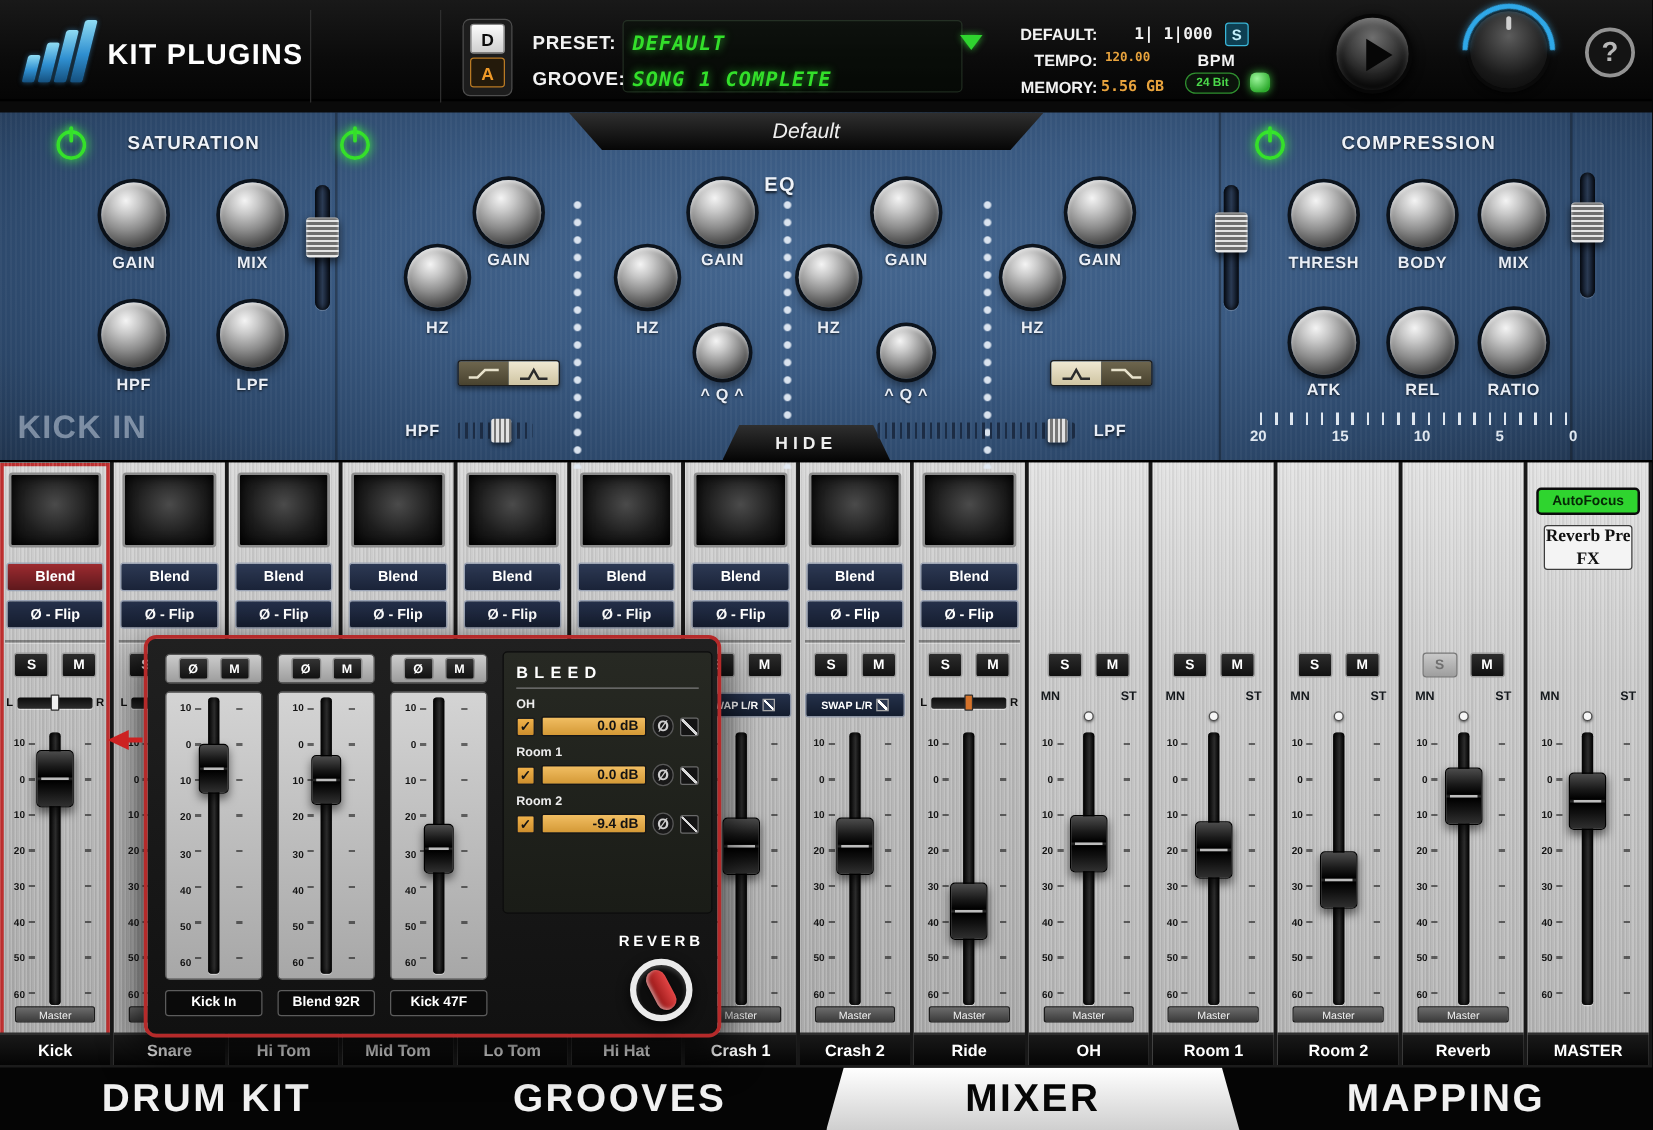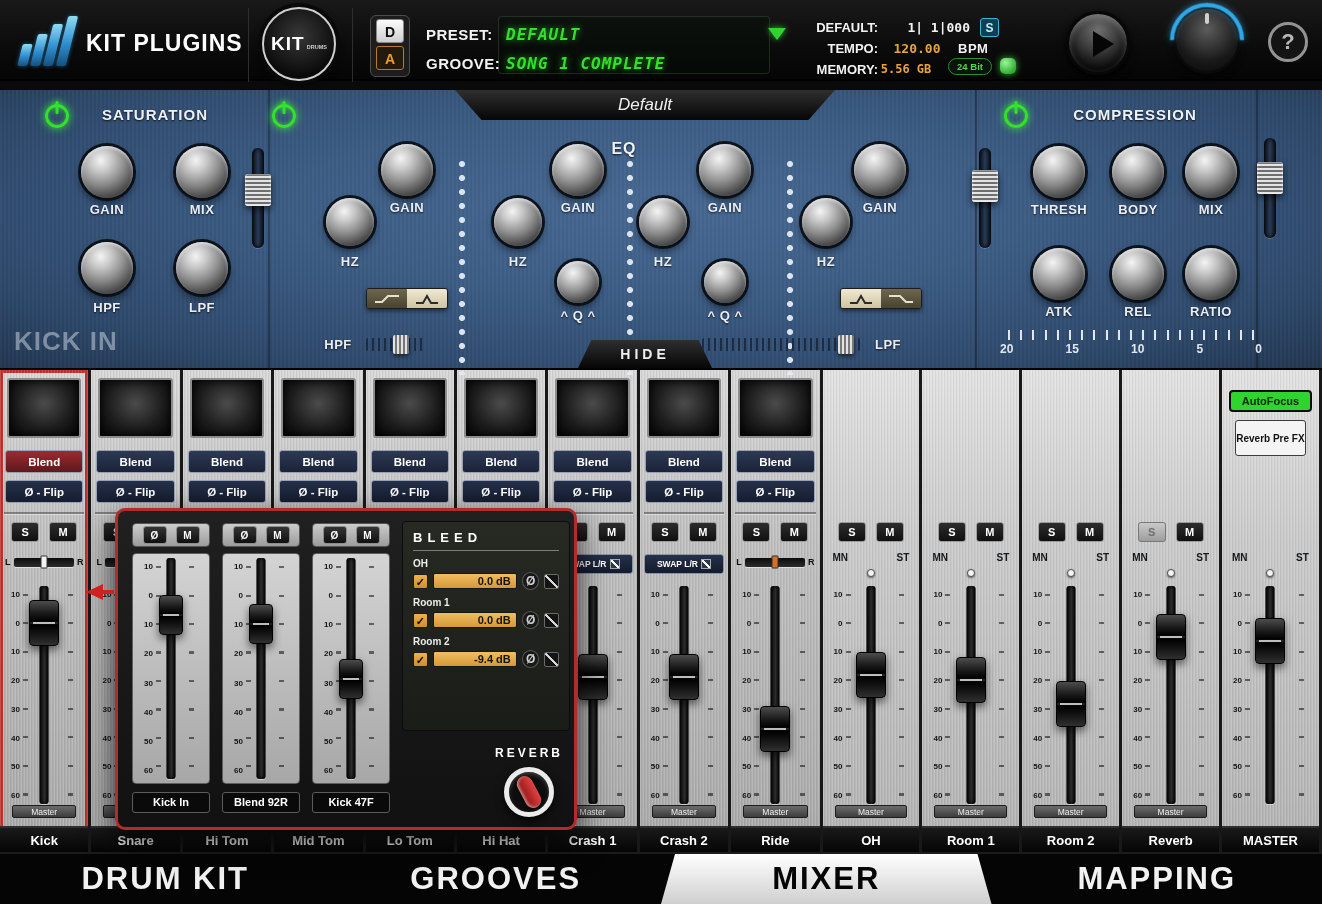--- a/index.html
+++ b/index.html
@@ -159,21 +159,21 @@
     background:linear-gradient(180deg,#4c4c4c 0%,#1a1a1a 28%,#000 46%,#2c2c2c 50%,#000 54%,#111 72%,#303030 100%); }
   .fader-cap::after { content:""; position:absolute; left:3px; right:3px; top:50%; height:2px; margin-top:-1px; background:#bdbdbd; }
   .route { position:absolute; left:12px; right:12px; bottom:34px; height:13px; border:1px solid #1c1c1c; border-radius:2px;
     background:linear-gradient(#6c6c6c,#3c3c3c); color:#f2f2f2; font-size:8.5px; line-height:12px; text-align:center; }
   .ch-name { position:absolute; left:0; right:0; bottom:0; height:26px; border-top:2px solid #2f2f2f;
     background:linear-gradient(#191919,#050505); color:#fff; font-size:13px; font-weight:bold;
     text-align:center; line-height:25px; }
   .af { position:absolute; left:7px; right:7px; top:20px; height:22px; background:#2fd42f; border:2px solid #0c0c0c;
     border-radius:4px; color:#062806; font-size:11px; font-weight:bold; font-family:inherit; }
   .prefx { position:absolute; left:13px; right:13px; top:50px; height:36px; background:#f4f4f4; border:1px solid #3c3c3c;
-    border-radius:3px; color:#111; font-size:10px; font-weight:bold; line-height:1.3; font-family:Liberation Sans, sans-serif;text-align:center; }
+    border-radius:3px; color:#111; font-size:14px; font-weight:bold; line-height:1.3; font-family:Liberation Serif, serif;text-align:center; }
 
   
   .popup { position:absolute; left:115px; top:508px; width:462px; height:322px; z-index:20;
     background:linear-gradient(#202020,#111); border:3px solid #b52a2a; border-radius:10px;
     box-shadow:0 12px 32px rgba(0,0,0,.8); }
   .popup-arrow { position:absolute; left:86px; top:584px; width:0; height:0; z-index:21;
     border-top:8px solid transparent; border-bottom:8px solid transparent; border-right:17px solid #c22; }
   .popup-arrow::after { content:""; position:absolute; left:15px; top:-2px; width:13px; height:4px; background:#c22; }
   .pf { position:absolute; width:78px; top:12px; bottom:10px; }
   .pf1{left:14px}.pf2{left:104px}.pf3{left:194px}
@@ -227,42 +227,38 @@
 
   <div class="header">
     <div class="hdr-abs logo-bars">
       <span class="lb1"></span>
         <span class="lb2"></span>
         <span class="lb3"></span>
         <span class="lb4"></span>
     </div>
     <div class="hdr-abs brand">KIT PLUGINS</div>
     <div class="hdr-abs hdr-seam" style="left:248px"></div>
-    <div class="hdr-abs kit-circle">
-      <span class="kc-title">KIT</span>
-      <span class="kc-sub">DRUMS</span>
-    </div>
     <div class="hdr-abs hdr-seam" style="left:352px"></div>
     <div class="hdr-abs da">
       <div class="da-cell da-d">D</div>
       <div class="da-cell da-a">A</div>
     </div>
     <div class="hdr-abs lcd-panel"></div>
     <div class="hdr-abs hdr-label" style="left:426px;top:26px">PRESET:</div>
     <div class="hdr-abs lcd" style="left:506px;top:25px;font-size:16px">DEFAULT</div>
     <div class="hdr-abs hdr-label" style="left:426px;top:55px">GROOVE:</div>
     <div class="hdr-abs lcd" style="left:506px;top:54px;font-size:16px">SONG 1 COMPLETE</div>
     <div class="hdr-abs dd-arrow"></div>
 
     <div class="hdr-abs info-label" style="left:796px;top:20px">DEFAULT:</div>
     <div class="hdr-abs mono val-white" style="left:884px;top:20px;width:86px;text-align:right;font-size:13px">1| 1|000</div>
     <div class="hdr-abs s-badge">S</div>
 
     <div class="hdr-abs info-label" style="left:796px;top:41px">TEMPO:</div>
-    <div class="hdr-abs mono val-amber" style="left:884px;top:41px;width:66px;text-align:center;font-size:13px">120.00</div>
+    <div class="hdr-abs mono val-amber" style="left:884px;top:41px;width:66px;text-align:left;font-size:10px">120.00</div>
     <div class="hdr-abs hdr-label" style="left:958px;top:41px;font-size:13px">BPM</div>
 
     <div class="hdr-abs info-label" style="left:796px;top:62px">MEMORY:</div>
     <div class="hdr-abs mono val-amber" style="left:870px;top:62px;width:72px;text-align:center;font-size:12px">5.56 GB</div>
     <div class="hdr-abs bit-badge">24 Bit</div>
     <div class="hdr-abs status-led"></div>
 
     <div class="hdr-abs play-btn"></div>
     <div class="hdr-abs vol-knob"></div>
     <div class="hdr-abs help-btn">?</div>

